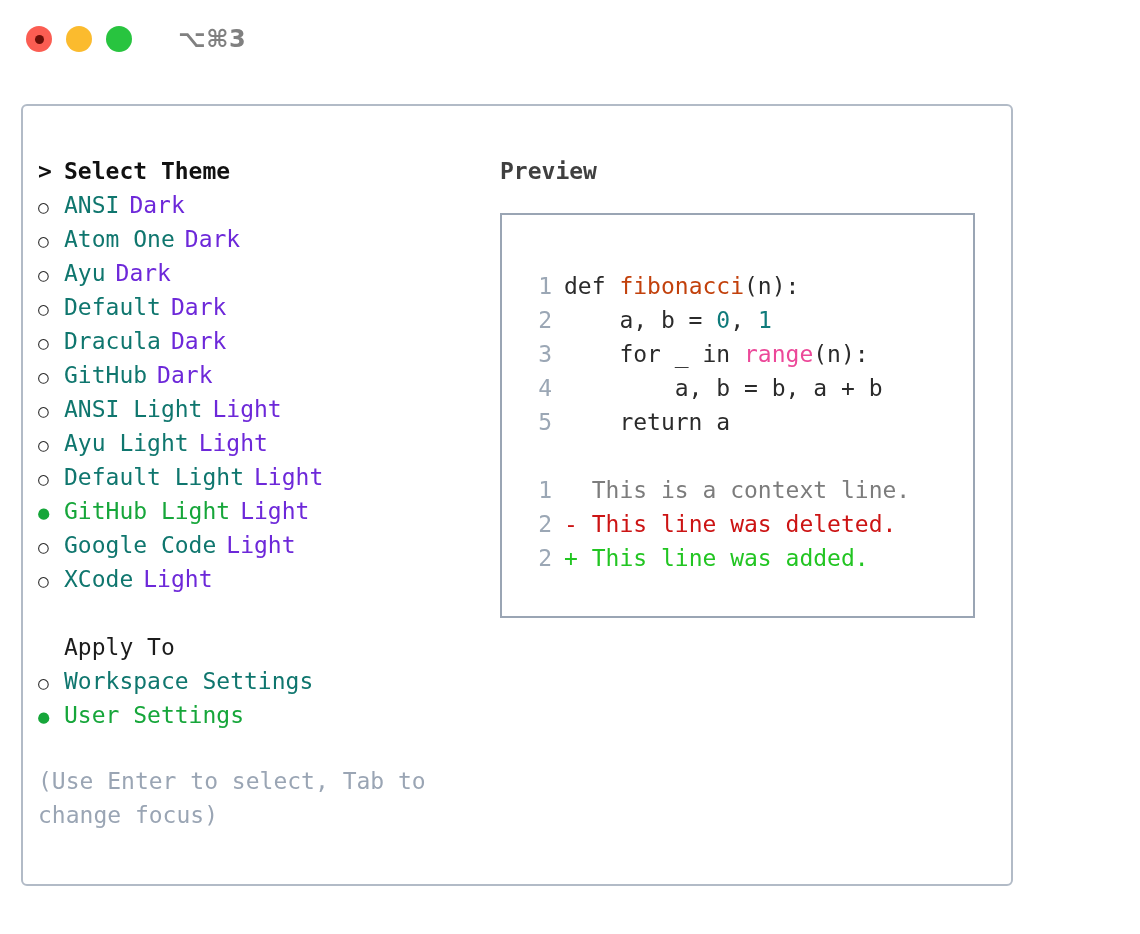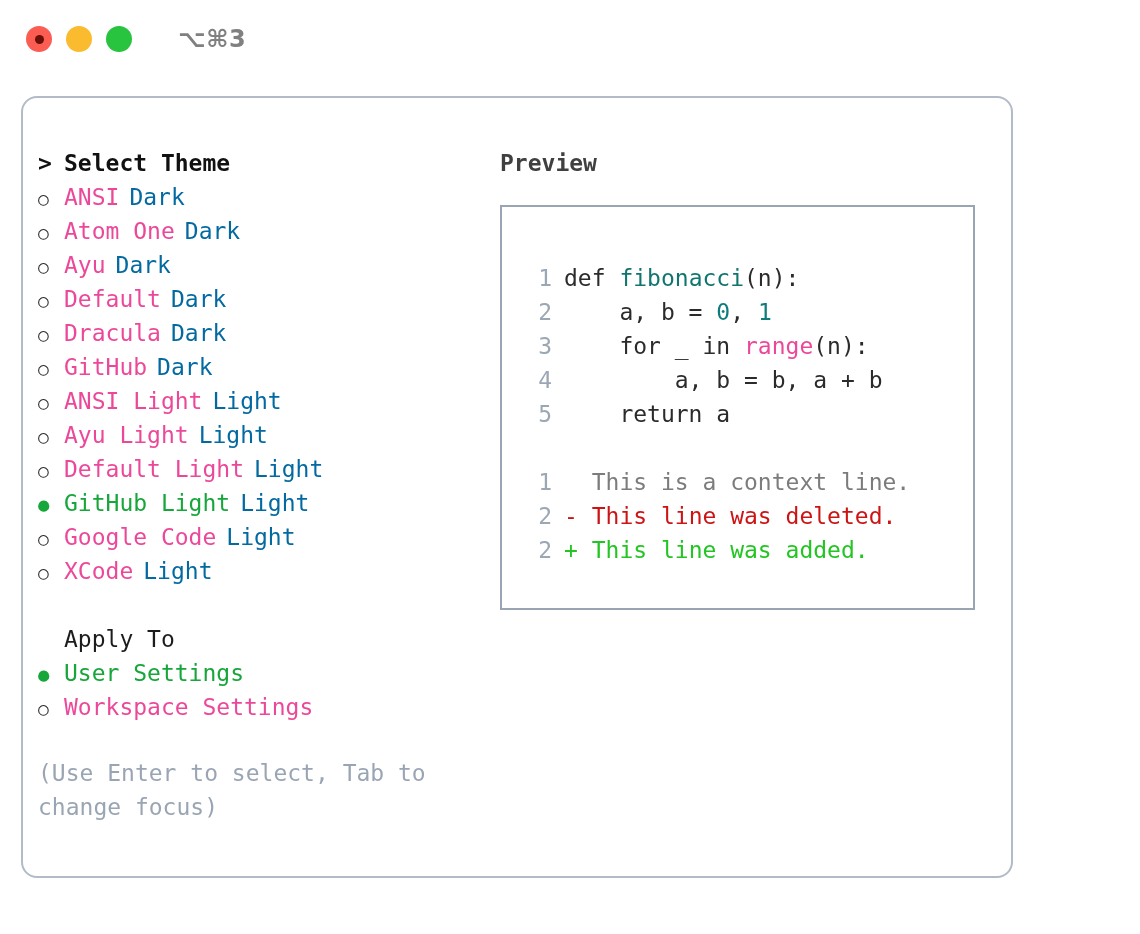--- a/index.html
+++ b/index.html
@@ -64,26 +64,26 @@
     font-size: 24px;
     font-weight: bold;
     color: #808080;
     letter-spacing: 0.5px;
   }
 
   
   .frame {
     position: absolute;
     left: 21px;
-    top: 96px;
+    top: 104px;
     width: 992px;
     height: 782px;
     box-sizing: border-box;
     border: 2px solid #b2bbc7;
-    border-radius: 16px;
+    border-radius: 6px;
     background: #ffffff;
   }
 
   .columns {
     position: absolute;
     left: 0; top: 0;
     width: 100%;
     height: 100%;
   }
 
@@ -132,27 +132,27 @@
     color: #111111;
   }
   .marker.blank::before { content: " "; }
 
   .section-head {
     font-size: 23px;
     font-weight: bold;
     color: #111111;
   }
   .item-label {
-    color: #ec4899;
+    color: #0f766e;
   }
   .item-label.selected {
     color: #16a63a;
   }
   .item-cat {
-    color: #0369a1;
+    color: #6d28d9;
     margin-left: 10px;
   }
   .apply-head {
     font-size: 23px;
     color: #1c1c1c;
   }
 
   .gap-row { height: 34px; }
 
   .hint {
@@ -190,21 +190,21 @@
     padding-left: 20px;
   }
   .lineno {
     flex: 0 0 30px;
     width: 30px;
     text-align: right;
     color: #9ba7b5;
     margin-right: 12px;
   }
   .code-text { color: #2b2b2b; margin-top: 28px; }
-  .tok-fn   { color: #0f766e; }
+  .tok-fn   { color: #c2410c; }
   .tok-num  { color: #0f7b7b; }
   .tok-call { color: #ec4899; }
   .diff-gap { height: 34px; }
   .diff-context { color: #7c7c7c; }
   .diff-del { color: #cc1414; }
   .diff-add { color: #22c522; }
 </style>
 </head>
 <body>
 
@@ -245,22 +245,22 @@
           </div>
 
         <div class="gap-row"></div>
 
         <div class="list-line">
           <span class="marker blank"></span>
           <span class="apply-head">Apply To</span>
         </div>
 
         <div id="apply-list">
+            <div class="list-line"><span class="marker radio-off"></span><span class="item-label">Workspace Settings</span></div>
             <div class="list-line"><span class="marker radio-on"></span><span class="item-label selected">User Settings</span></div>
-            <div class="list-line"><span class="marker radio-off"></span><span class="item-label">Workspace Settings</span></div>
           </div>
 
         <div class="hint">(Use Enter to select, Tab to change focus)</div>
       </div>
 
       <div class="right-col">
         <div class="preview-head">Preview</div>
         <div class="preview-box">
           <div id="code-block">
               <div class="code-line"><span class="lineno">1</span><span><span class="code-text">def </span><span class="tok-fn">fibonacci</span><span class="code-text">(n):</span></span></div>

